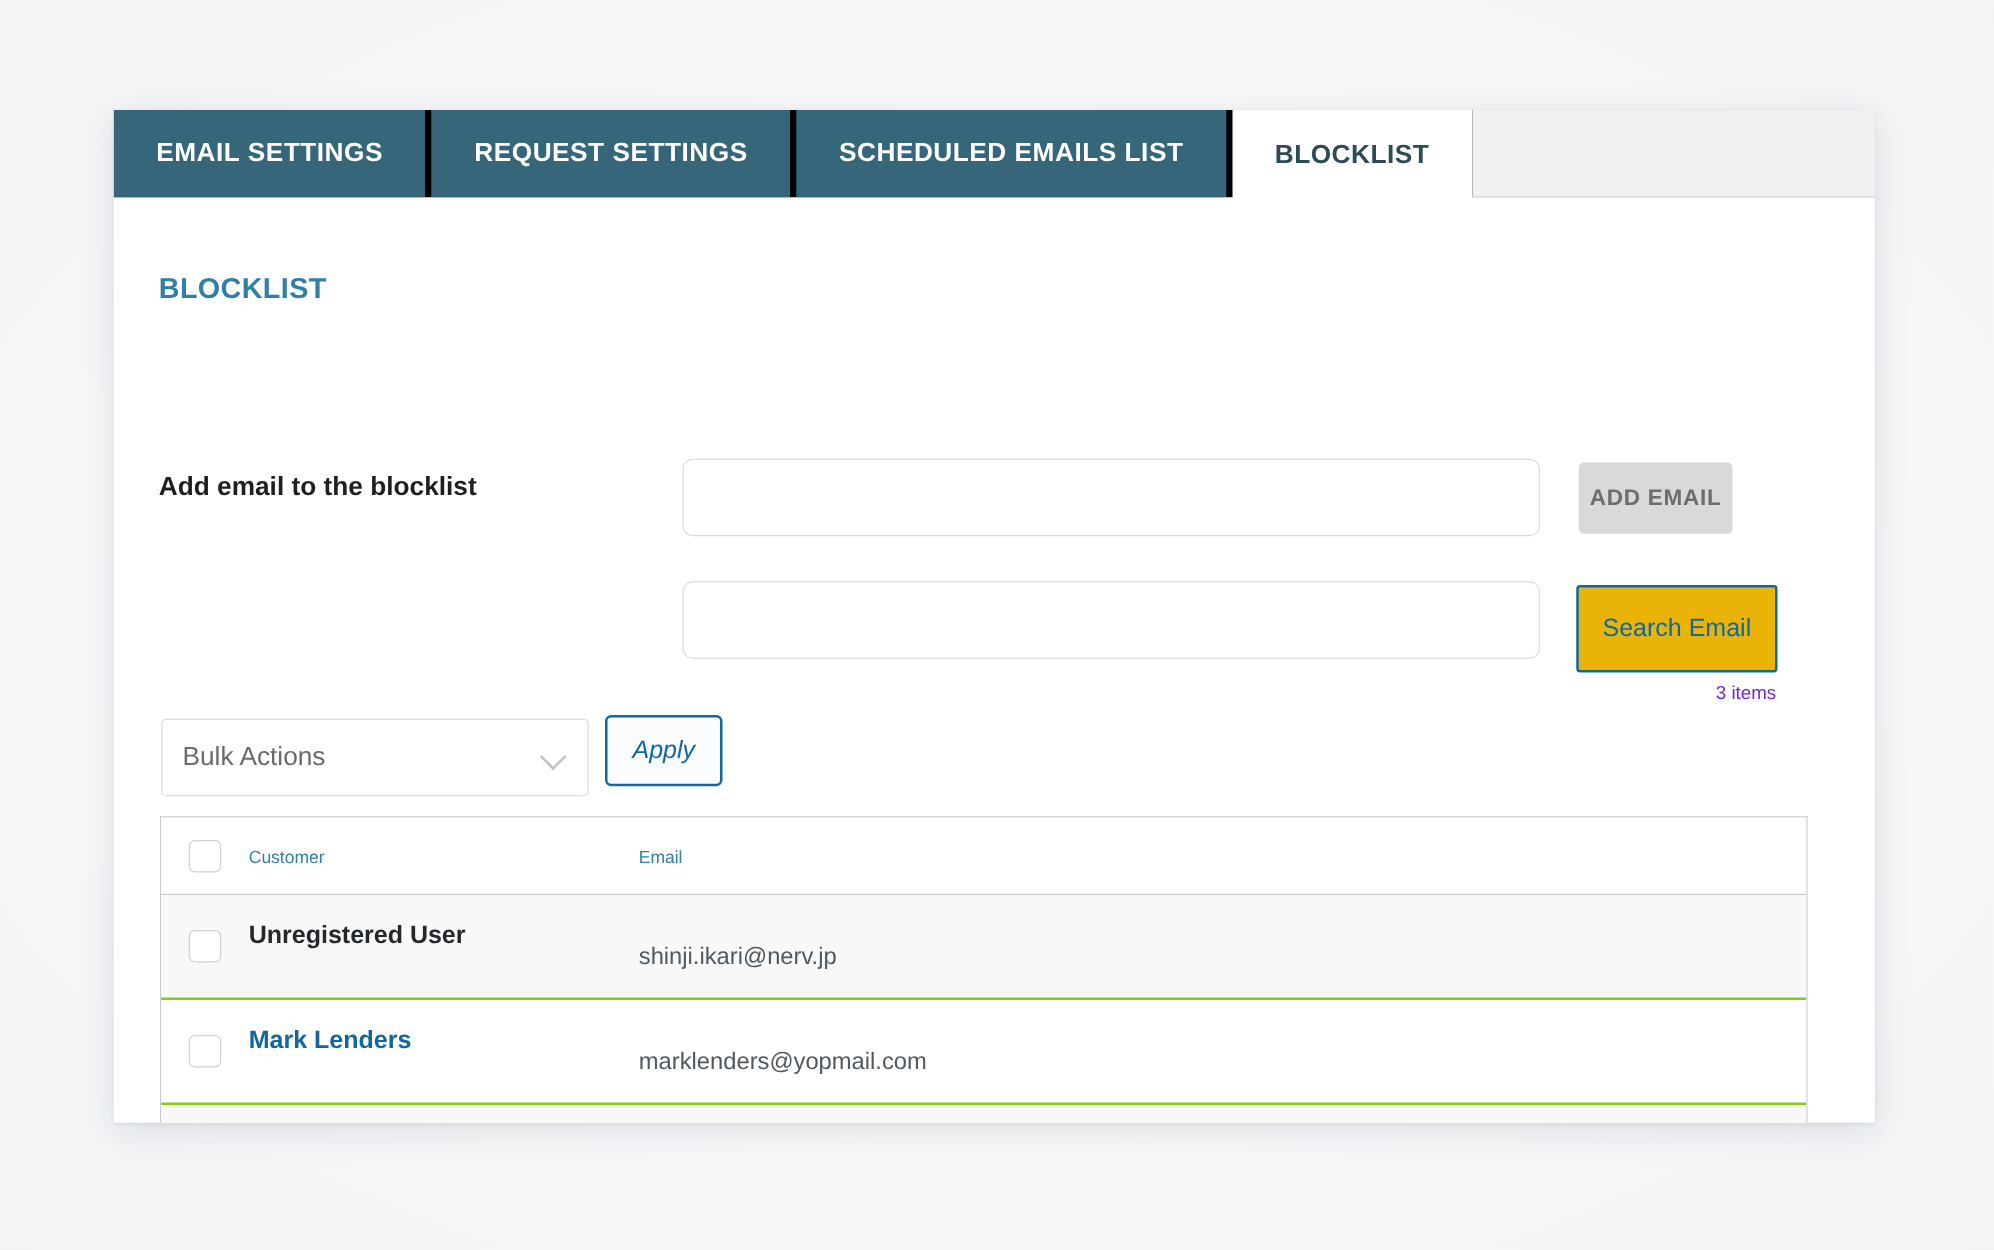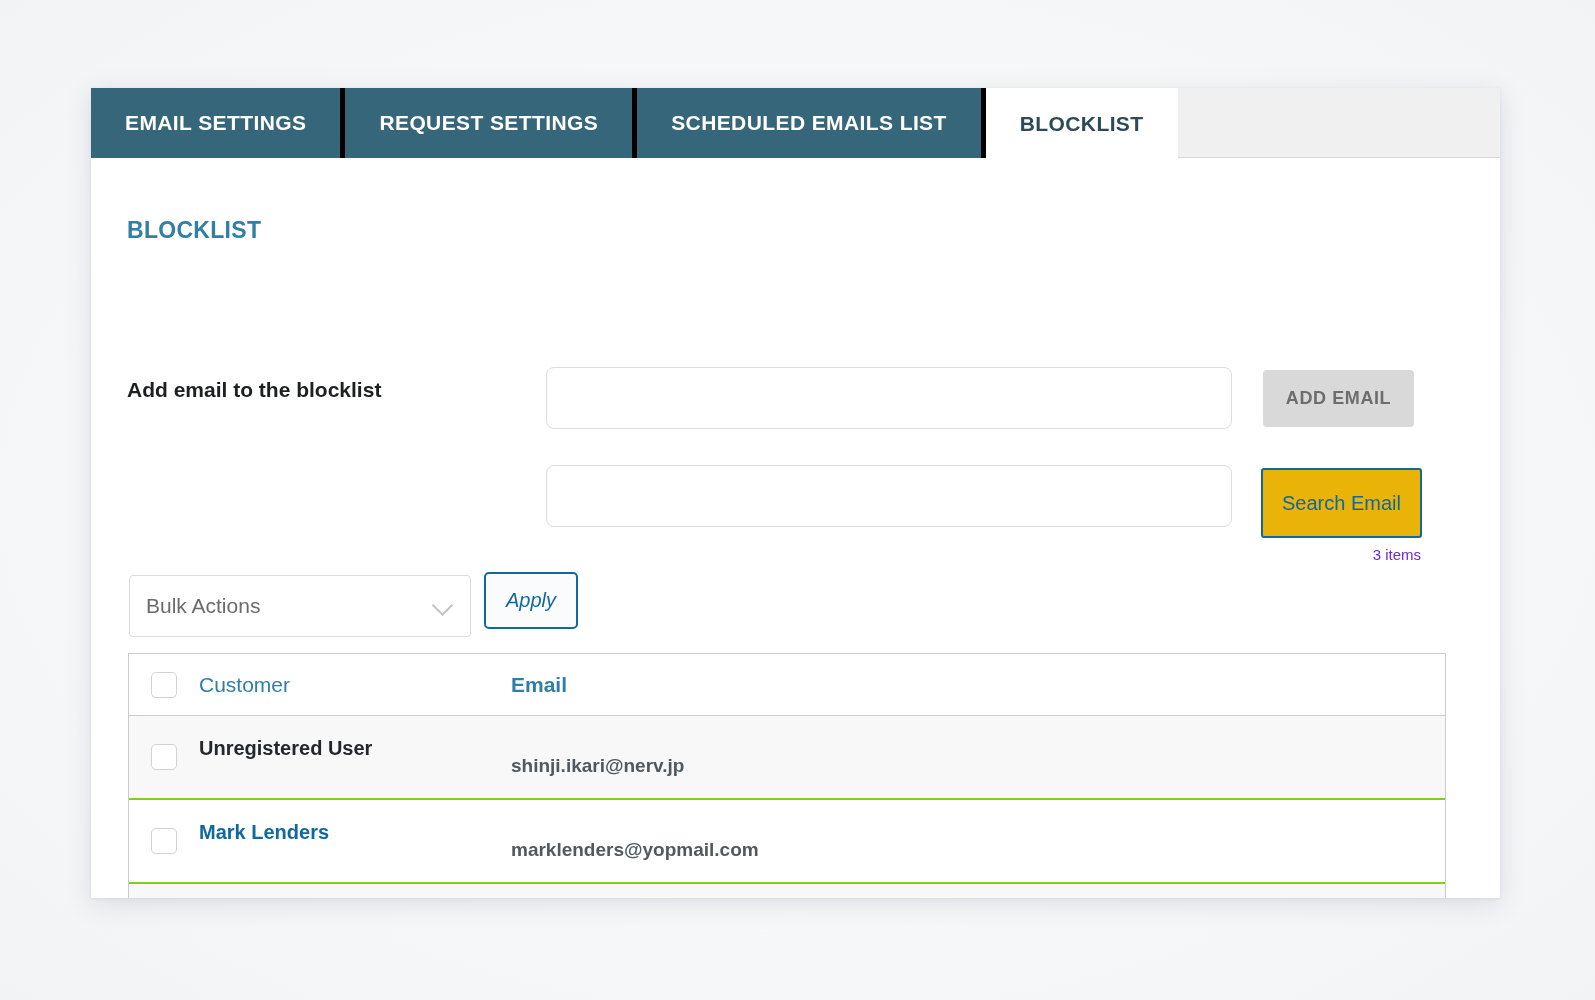--- a/index.html
+++ b/index.html
@@ -115,21 +115,21 @@
     left: 455px;
     top: 307px;
     width: 686px;
     height: 62px;
   }
 
   .btn-add-email {
     position: absolute;
     left: 1172px;
     top: 212px;
-    width: 151px;
+    width: 123px;
     height: 57px;
     background: #d9d9d9;
     color: #6d6d6d;
     border: none;
     border-radius: 4px;
     font-size: 18px;
     font-weight: bold;
     letter-spacing: 0.6px;
     cursor: pointer;
     font-family: "Liberation Sans", sans-serif;
@@ -252,25 +252,24 @@
   }
   .cell-customer {
     width: 312px;
     flex: none;
     font-size: 20px;
   }
   .cell-email {
     flex: 1;
     font-size: 19px;
     color: #50595f;
-    font-weight: bold;
   }
   .col-link {
     color: #2f7fa6;
-    font-size: 21px;
+    font-size: 14px;
     cursor: pointer;
   }
   .name-link {
     color: #11689e;
     font-weight: bold;
     cursor: pointer;
   }
   .name-plain {
     color: #23282d;
     font-weight: bold;

